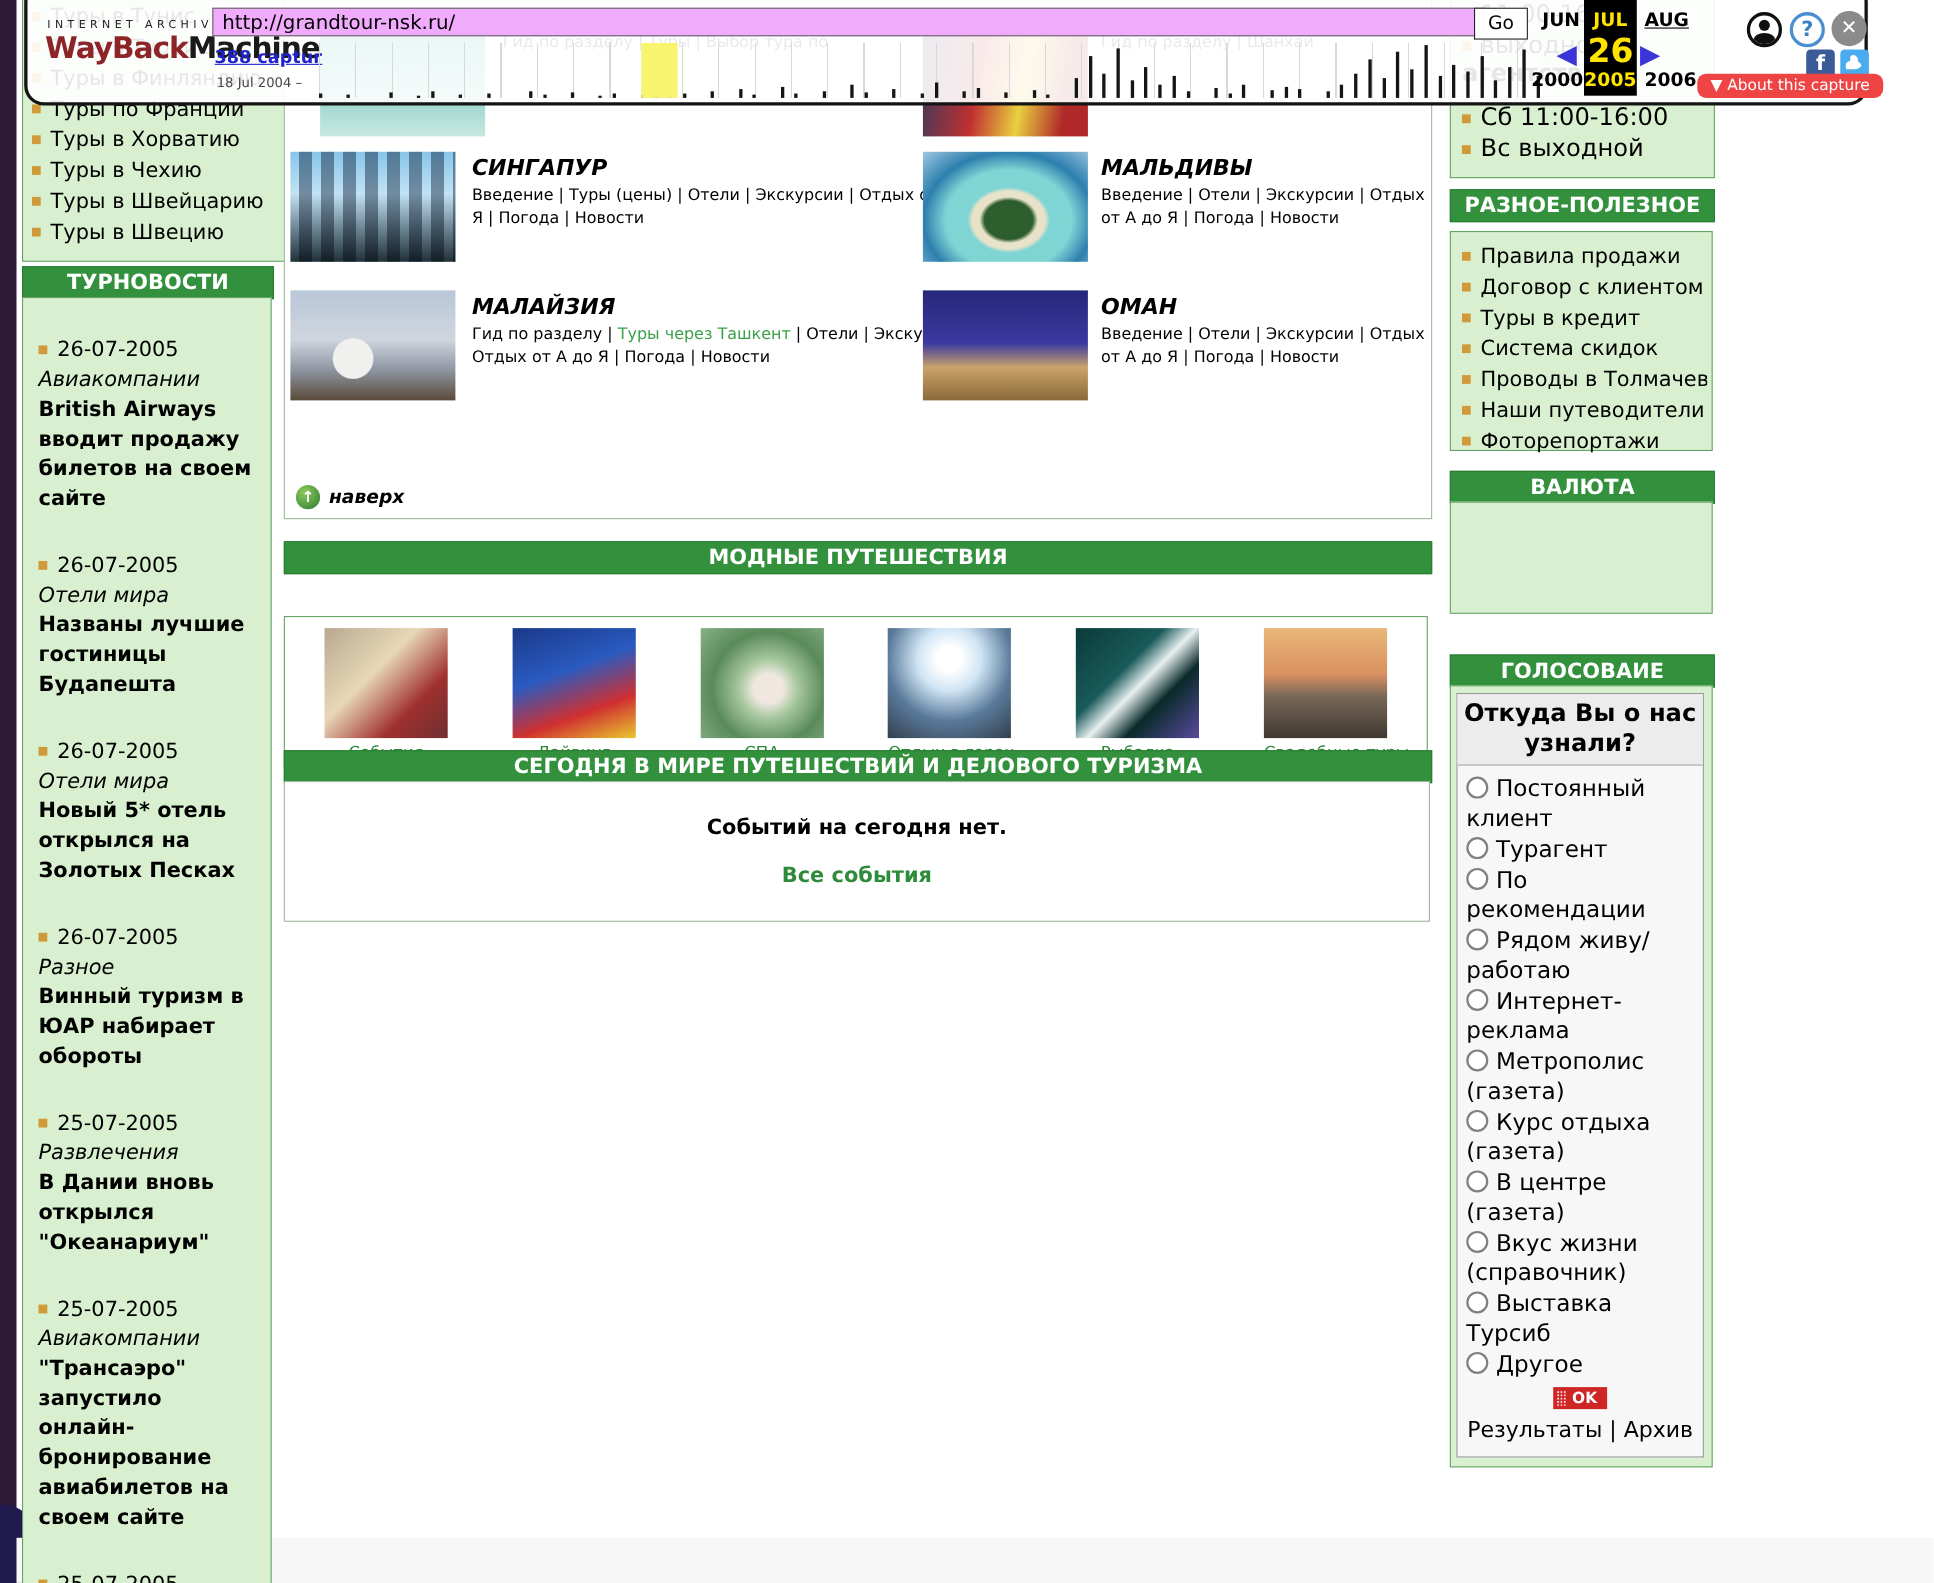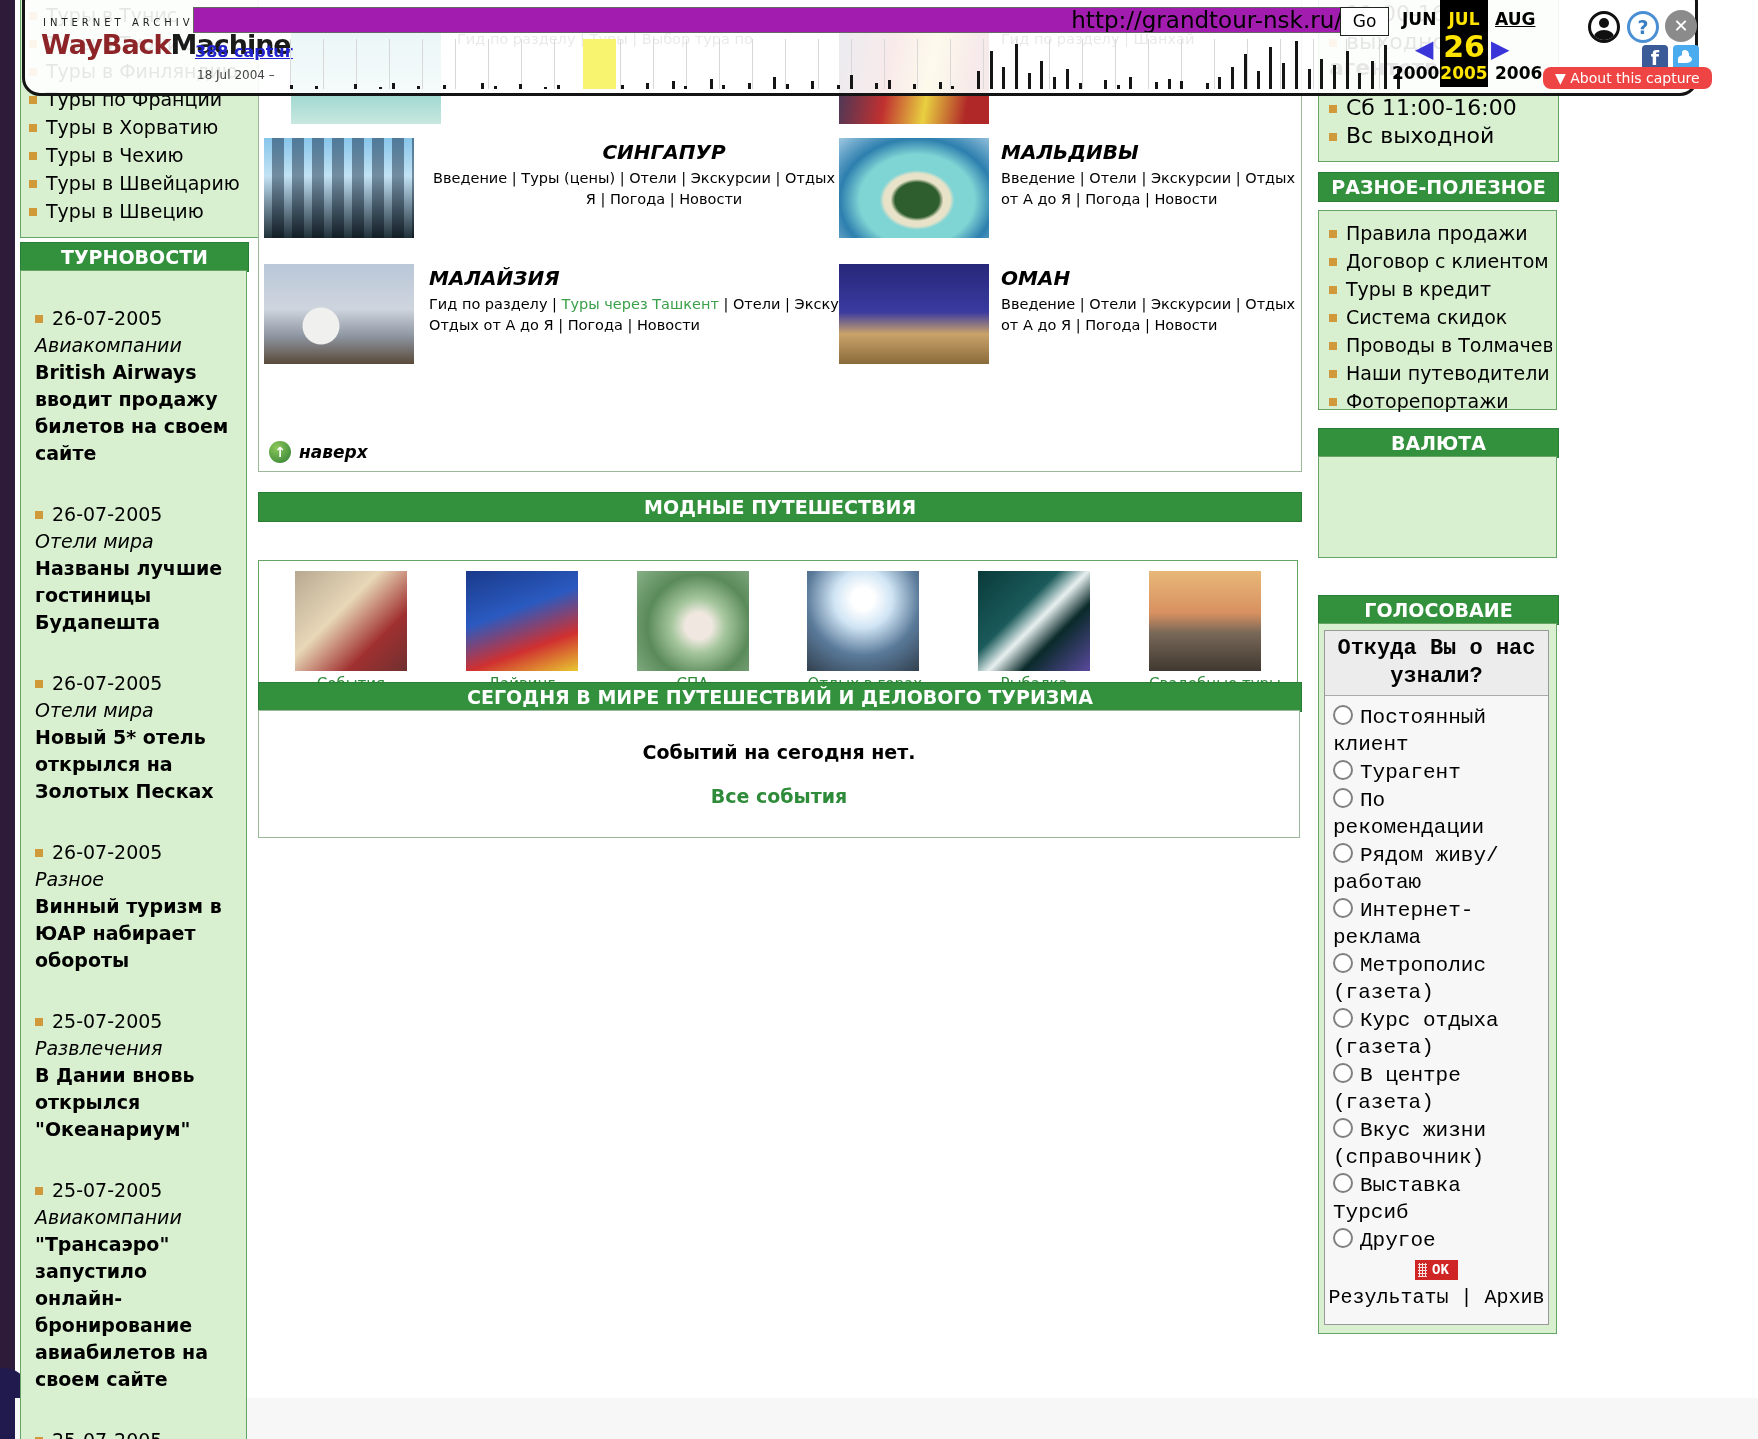--- a/index.html
+++ b/index.html
@@ -24,21 +24,21 @@
   .news-date{font-size:19px;}
   .news-cat{font-style:italic;}
   .news-title{font-weight:bold;cursor:pointer;}
   
   .main-col{position:absolute;left:258px;top:0;width:1044px;}
   .countries-box{position:absolute;left:0;top:-160px;width:1042px;height:630px;background:#fff;border:1px solid #9bb89b;}
   .country{position:absolute;}
   .country .cimg{position:absolute;left:0;top:0;width:150px;height:100px;cursor:pointer;}
   .country .ctext{position:absolute;top:2px;}
   .pos-0{left:5px;top:297px;width:560px;height:104px;}
-  .pos-0 .ctext{left:165px;width:470px;text-align:center;}
+  .pos-0 .ctext{left:165px;width:470px;}
   .pos-1{left:580px;top:297px;width:460px;height:104px;}
   .pos-1 .ctext{left:162px;width:300px;}
   .pos-2{left:5px;top:423px;width:560px;height:104px;}
   .pos-2 .ctext{left:165px;width:470px;}
   .pos-3{left:580px;top:423px;width:460px;height:104px;}
   .pos-3 .ctext{left:162px;width:300px;}
   .cname{font-size:20px;font-weight:bold;font-style:italic;margin-bottom:4px;}
   .clinks{font-size:14.5px;line-height:21px;}
   .clink{cursor:pointer;}
   .clink.hl{color:#3aa04a;}
@@ -61,21 +61,21 @@
   
   .right-col{position:absolute;left:1318px;top:0;width:241px;}
   .hours-box{position:absolute;left:0;top:-6px;width:239px;height:166px;}
   .hours-item{position:absolute;left:10px;font-size:22px;white-space:nowrap;}
   .h1{top:6px;}.h2{top:34px;}.h3{top:60px;font-weight:bold;}.h4{top:100px;}.h5{top:128px;}
   .useful-header{position:absolute;left:0;top:172px;width:239px;}
   .useful-box{position:absolute;left:0;top:210px;width:239px;height:200px;padding:8px 4px 0 10px;box-sizing:border-box;}
   .currency-header{position:absolute;left:0;top:428px;width:239px;}
   .currency-box{position:absolute;left:0;top:456px;width:237px;height:100px;}
   .poll-header{position:absolute;left:0;top:595px;width:239px;}
-  .poll-outer{position:absolute;left:0;top:623px;width:237px;height:709px;font-family:Liberation Mono, monospace;}
+  .poll-outer{position:absolute;left:0;top:623px;width:237px;height:709px;}
   .poll-inner{position:absolute;left:5px;top:6px;width:225px;height:695px;background:#f7f7f7;border:1px solid #999;box-sizing:border-box;}
   .poll-q{background:#ececec;border-bottom:1px solid #aaa;font-weight:bold;font-size:22px;line-height:28px;
           text-align:center;padding:4px 2px;}
   .poll-list{padding:8px 6px 0 8px;}
   .popt{font-size:21px;line-height:27px;margin-bottom:1px;}
   .radio{display:inline-block;width:16px;height:16px;border:2px solid #808080;border-radius:50%;background:#fff;
          margin-right:7px;vertical-align:-2px;cursor:pointer;}
   .ok-row{text-align:center;margin-top:6px;}
   .ok-btn{display:inline-block;position:relative;background:#cf2525;color:#fff;font-weight:bold;font-size:14px;
           padding:2px 9px 2px 17px;cursor:pointer;}
@@ -98,22 +98,22 @@
   .img-mountains{background:radial-gradient(circle at 50% 28%,#ffffff 0 12%,#cfe4f4 32%,#5a7a9a 62%,#32404e);}
   .img-fishing{background:linear-gradient(135deg,#0a3a3a,#1a5a5a 38%,#e8f0f0 52%,#0a2a2a 68%,#5a4a9d);}
   .img-wedding{background:linear-gradient(#e8b878,#d89060 42%,#786858 62%,#403830);}
   
   .wb{position:absolute;left:22px;top:-16px;width:1670px;height:106px;background:rgba(255,255,255,0.9);
       border:3px solid #141414;border-radius:18px;z-index:50;}
   .wb-arch{position:absolute;left:18px;top:30px;font-size:10px;letter-spacing:4px;color:#222;}
   .wb-logo{position:absolute;left:16px;top:42px;font-size:27px;font-weight:bold;letter-spacing:-1px;white-space:nowrap;}
   .wb-logo .red{color:#8d2427;}
   .wb-logo .blk{color:#1a1a1a;}
-  .wb-url{position:absolute;left:168px;top:20px;width:1140px;height:24px;border:1px solid #666;font-size:23px;
-          padding:0 8px;font-family:"DejaVu Sans",sans-serif;background:#a21caf;text-align:right;}
+  .wb-url{position:absolute;left:168px;top:20px;width:1140px;height:24px;border:1px solid #666;font-size:18px;
+          padding:0 8px;font-family:"DejaVu Sans",sans-serif;background:#f0abfc;}
   .wb-go{position:absolute;left:1315px;top:20px;width:47px;height:27px;border:1px solid #222;background:#fff;
          font-size:17px;text-align:center;line-height:26px;cursor:pointer;}
   .wb-captures{position:absolute;left:170px;top:55px;width:98px;overflow:hidden;white-space:nowrap;
                color:#2222cc;font-weight:bold;font-size:16px;text-decoration:underline;cursor:pointer;}
   .wb-range{position:absolute;left:172px;top:81px;width:102px;overflow:hidden;white-space:nowrap;color:#444;font-size:12px;}
   .wb-timeline{position:absolute;left:265px;top:52px;width:1110px;height:50px;
                background:repeating-linear-gradient(to right,#d8d8d8 0 1px,rgba(0,0,0,0) 1px 33px);
                display:flex;align-items:flex-end;justify-content:space-between;}
   .wb-highlight{position:absolute;left:293px;top:0;bottom:0;width:33px;background:#f8f470;}
   .bar{width:3px;background:#151515;}

